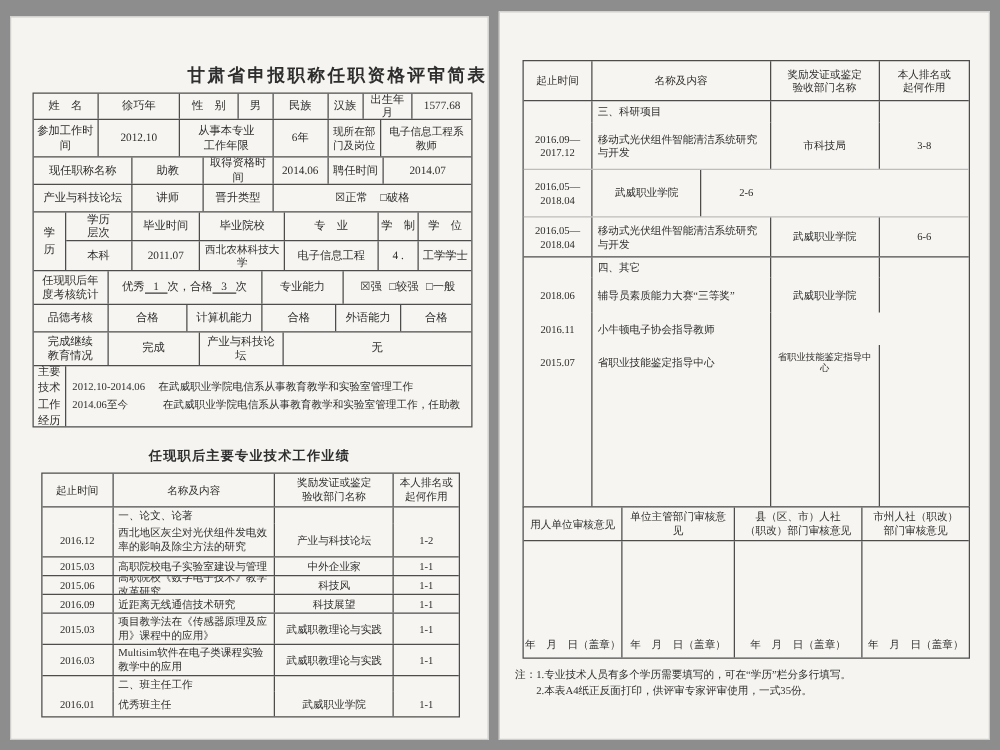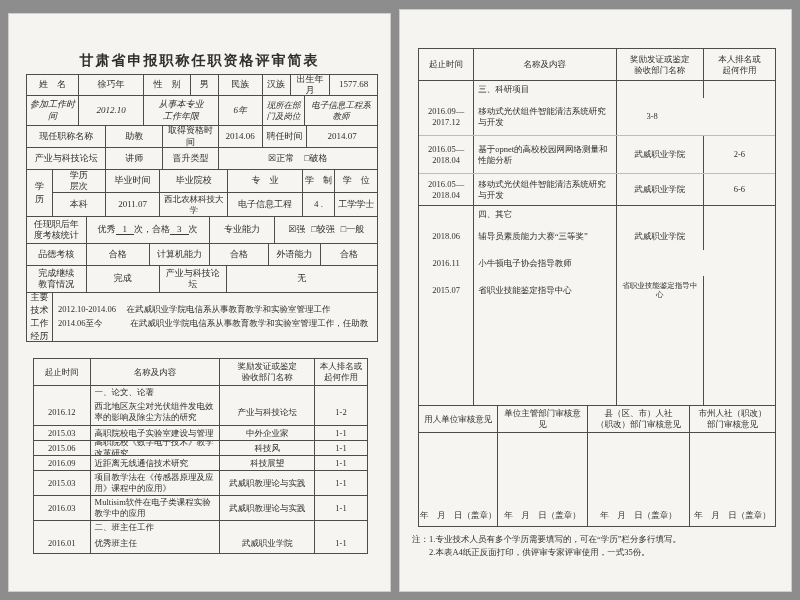--- a/index.html
+++ b/index.html
@@ -4,32 +4,32 @@
 <style>
   html,body{margin:0;padding:0;}
   body{
     width:800px;height:600px;background:#8d8d8d;position:relative;
     font-family:"Liberation Serif","DejaVu Serif",serif;color:#2e2e2e;
     -webkit-font-smoothing:antialiased;
   }
   .page{position:absolute;background:#f5f4f0;border:1px solid #cfcecb;box-sizing:border-box;}
   .page.left{left:8px;top:13px;width:383px;height:579px;}
   .page.right{left:399px;top:9px;width:393px;height:583px;}
-  .doc-title{margin-top:38px;height:16px;text-align:center;font-size:14px;font-weight:bold;letter-spacing:2px;}
+  .doc-title{margin-top:38px;height:16px;text-align:right;font-size:14px;font-weight:bold;letter-spacing:2px;}
   .tbl{border:1px solid #4d4d4d;box-sizing:border-box;background:#f6f5f1;}
   .trow{display:flex;border-bottom:1px solid #4d4d4d;box-sizing:border-box;}
   .trow.nb{border-bottom:none;}
   .trow.lb{border-bottom:1px solid #bdbdbd;}
   .tc{border-right:1px solid #4d4d4d;box-sizing:border-box;display:flex;align-items:center;justify-content:center;
       text-align:center;font-size:9px;line-height:1.25;padding:1px 2px;white-space:pre-line;overflow:hidden;}
   .tc:last-child{border-right:none;}
   .tc.left{justify-content:flex-start;text-align:left;padding-left:4px;}
   .tc.small{font-size:8.5px;}
   .info{margin:6px auto 16px 17px;width:352px;}
-  .h21{height:21px;}.h30{height:30px;font-style:italic;}.h22{height:22px;}.h23{height:23px;}.h27{height:27px;}.h48{height:48px;}
+  .h21{height:21px;}.h30{height:30px;}.h22{height:22px;}.h23{height:23px;}.h27{height:27px;}.h48{height:48px;}
   .edu-wrap{display:flex;border-bottom:1px solid #4d4d4d;}
   .edu-side{width:7.4%;border-right:1px solid #4d4d4d;display:flex;align-items:center;justify-content:center;
     font-size:9px;white-space:pre-line;box-sizing:border-box;}
   .edu-main{width:92.6%;}
   .edu-main .trow:last-child{border-bottom:none;}
   .uline{border-bottom:1px solid #3c3c3c;padding:0 7px;display:inline-block;line-height:1;}
   .ckgap{display:flex;gap:10px;justify-content:center;align-items:center;width:100%;}
   .exp-body{display:flex;flex-direction:column;justify-content:center;align-items:flex-start;
     font-size:8.5px;line-height:1.6;padding-left:5px;box-sizing:border-box;width:92.6%;}
   .works-title{margin-top:10px;height:14px;text-align:center;font-size:10.5px;font-weight:bold;letter-spacing:1px;}
@@ -163,20 +163,21 @@
 技术
 工作
 经历</div>
         <div class="exp-body">
           <span>2012.10-2014.06　 在武威职业学院电信系从事教育教学和实验室管理工作</span>
           <span>2014.06至今　　　 在武威职业学院电信系从事教育教学和实验室管理工作，任助教</span>
         </div>
       </div>
     </div>
 
+    <div class="works-title">任现职后主要专业技术工作业绩</div>
 
     <div class="tbl works">
       <div class="trow wh">
         <div class="tc" style="width:17%">起止时间</div>
         <div class="tc" style="width:39%">名称及内容</div>
         <div class="tc" style="width:28.4%">奖励发证或鉴定
 验收部门名称</div>
         <div class="tc" style="width:15.6%">本人排名或
 起何作用</div>
       </div>
@@ -251,26 +252,26 @@
       <div class="trow nb" style="height:17px">
         <div class="tc" style="width:15.5%"></div>
         <div class="tc left cat" style="width:40%">三、科研项目</div>
         <div class="tc" style="width:24.5%"></div>
         <div class="tc" style="width:20%"></div>
       </div>
       <div class="trow lb" style="height:38px">
         <div class="tc" style="width:15.5%">2016.09—
 2017.12</div>
         <div class="tc left" style="width:40%">移动式光伏组件智能清洁系统研究与开发</div>
+        <div class="tc" style="width:24.5%">市科技局</div>
         <div class="tc" style="width:20%">3-8</div>
       </div>
       <div class="trow lb" style="height:38px">
         <div class="tc" style="width:15.5%">2016.05—
 2018.04</div>
-        <div class="tc left" style="width:40%">基于opnet的高校校园网网络测量和性能分析</div>
         <div class="tc" style="width:24.5%">武威职业学院</div>
         <div class="tc" style="width:20%">2-6</div>
       </div>
       <div class="trow" style="height:32px">
         <div class="tc" style="width:15.5%">2016.05—
 2018.04</div>
         <div class="tc left" style="width:40%">移动式光伏组件智能清洁系统研究与开发</div>
         <div class="tc" style="width:24.5%">武威职业学院</div>
         <div class="tc" style="width:20%">6-6</div>
       </div>

